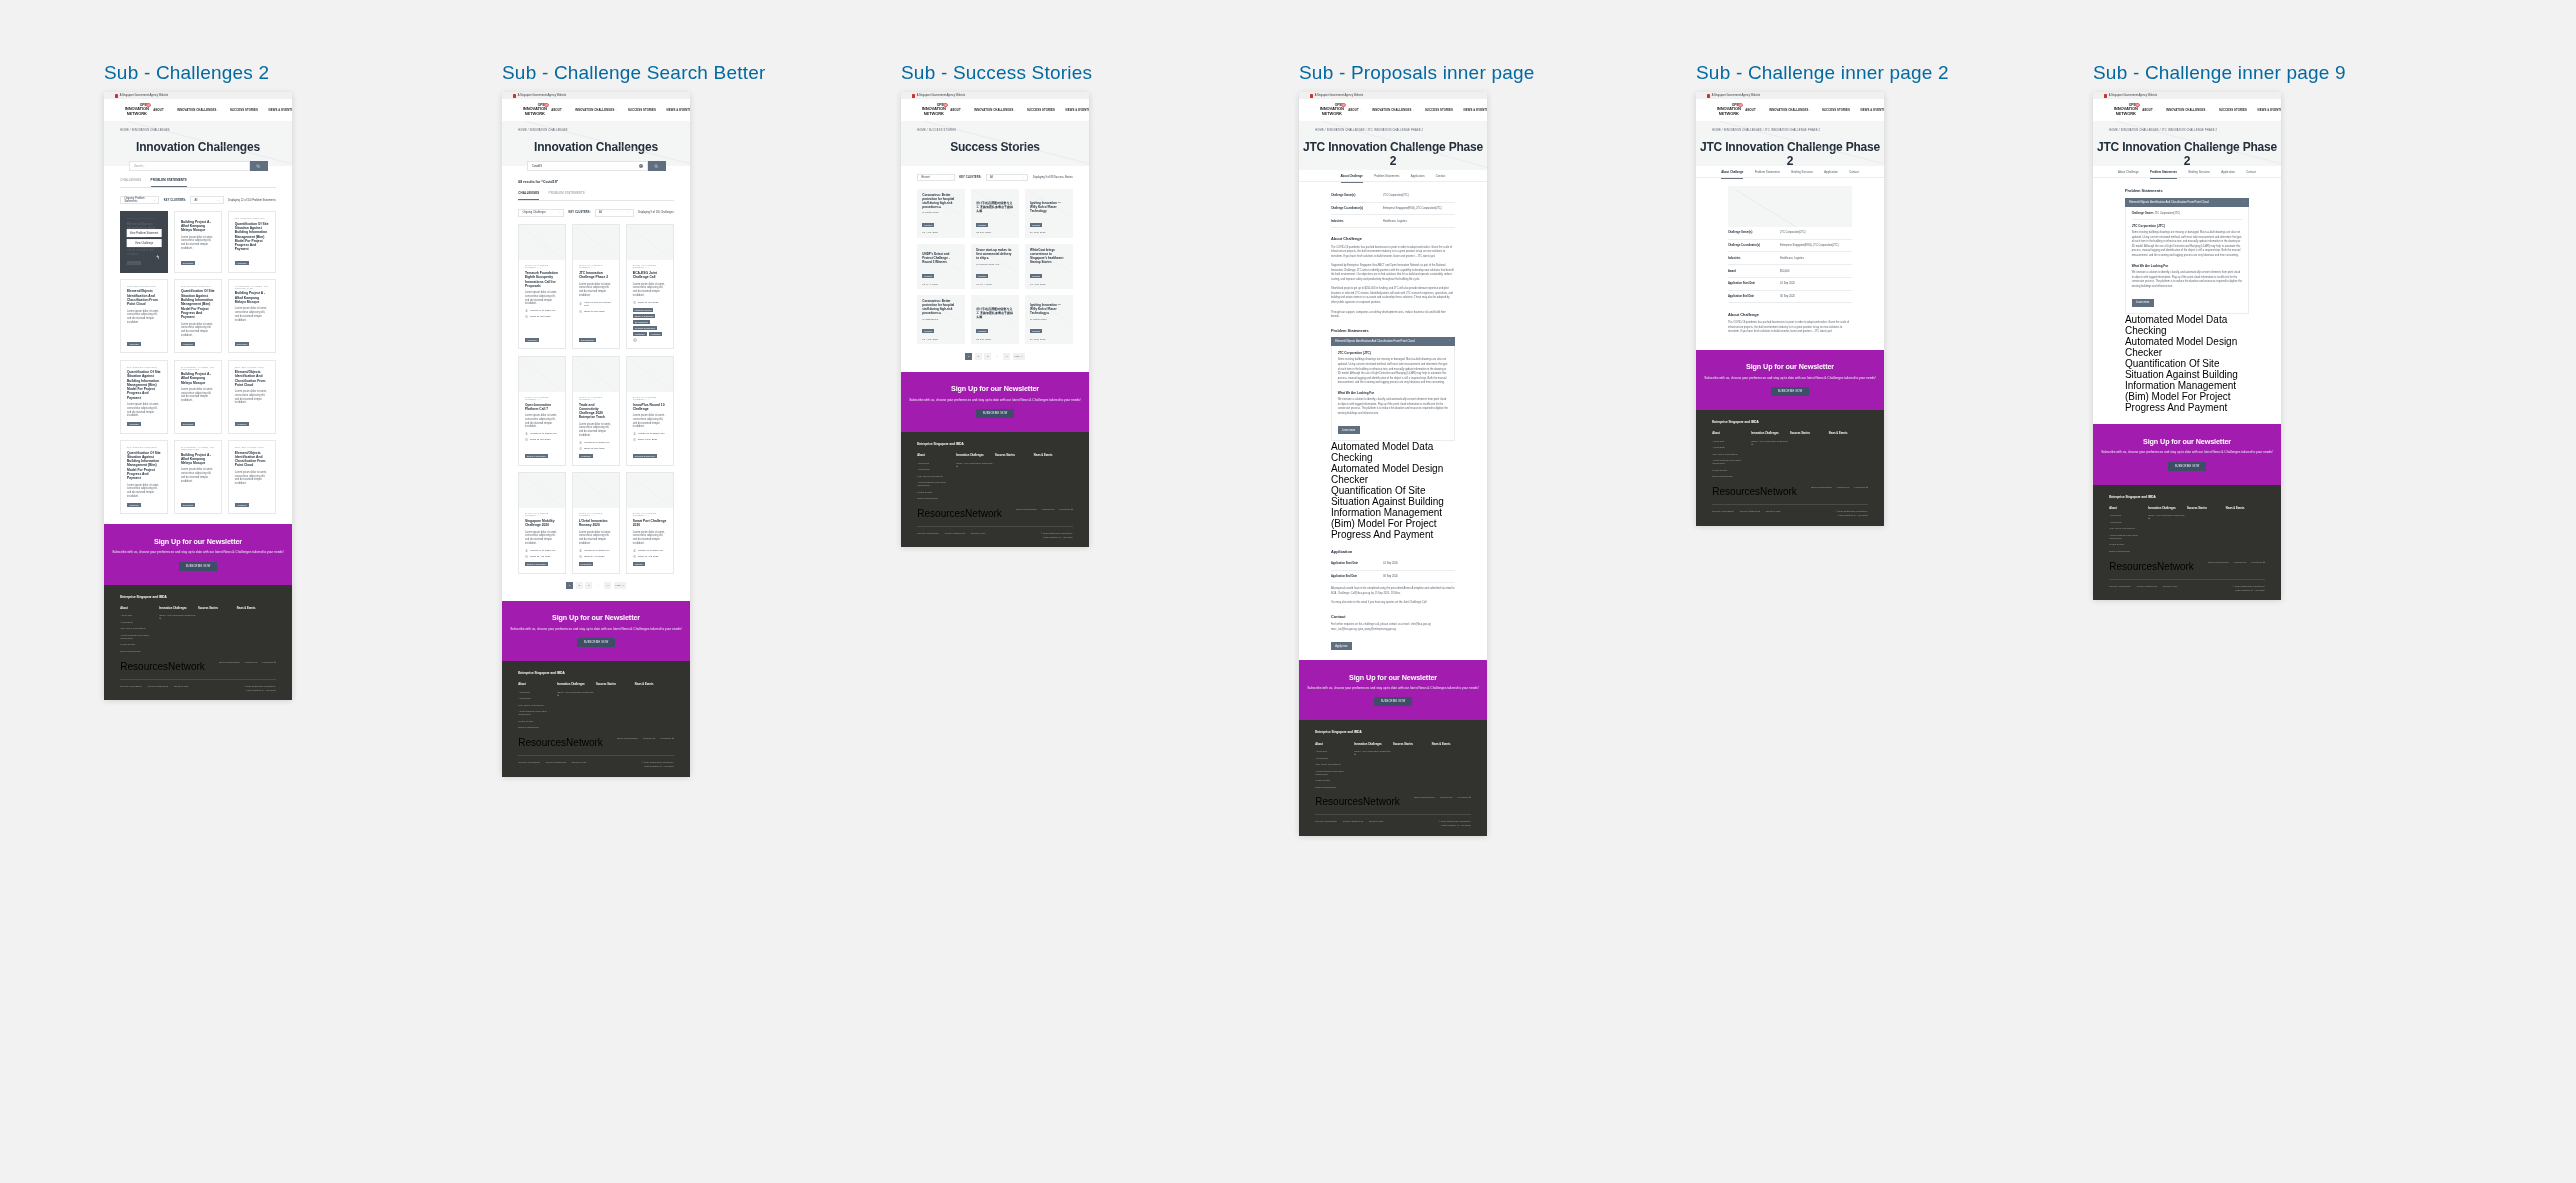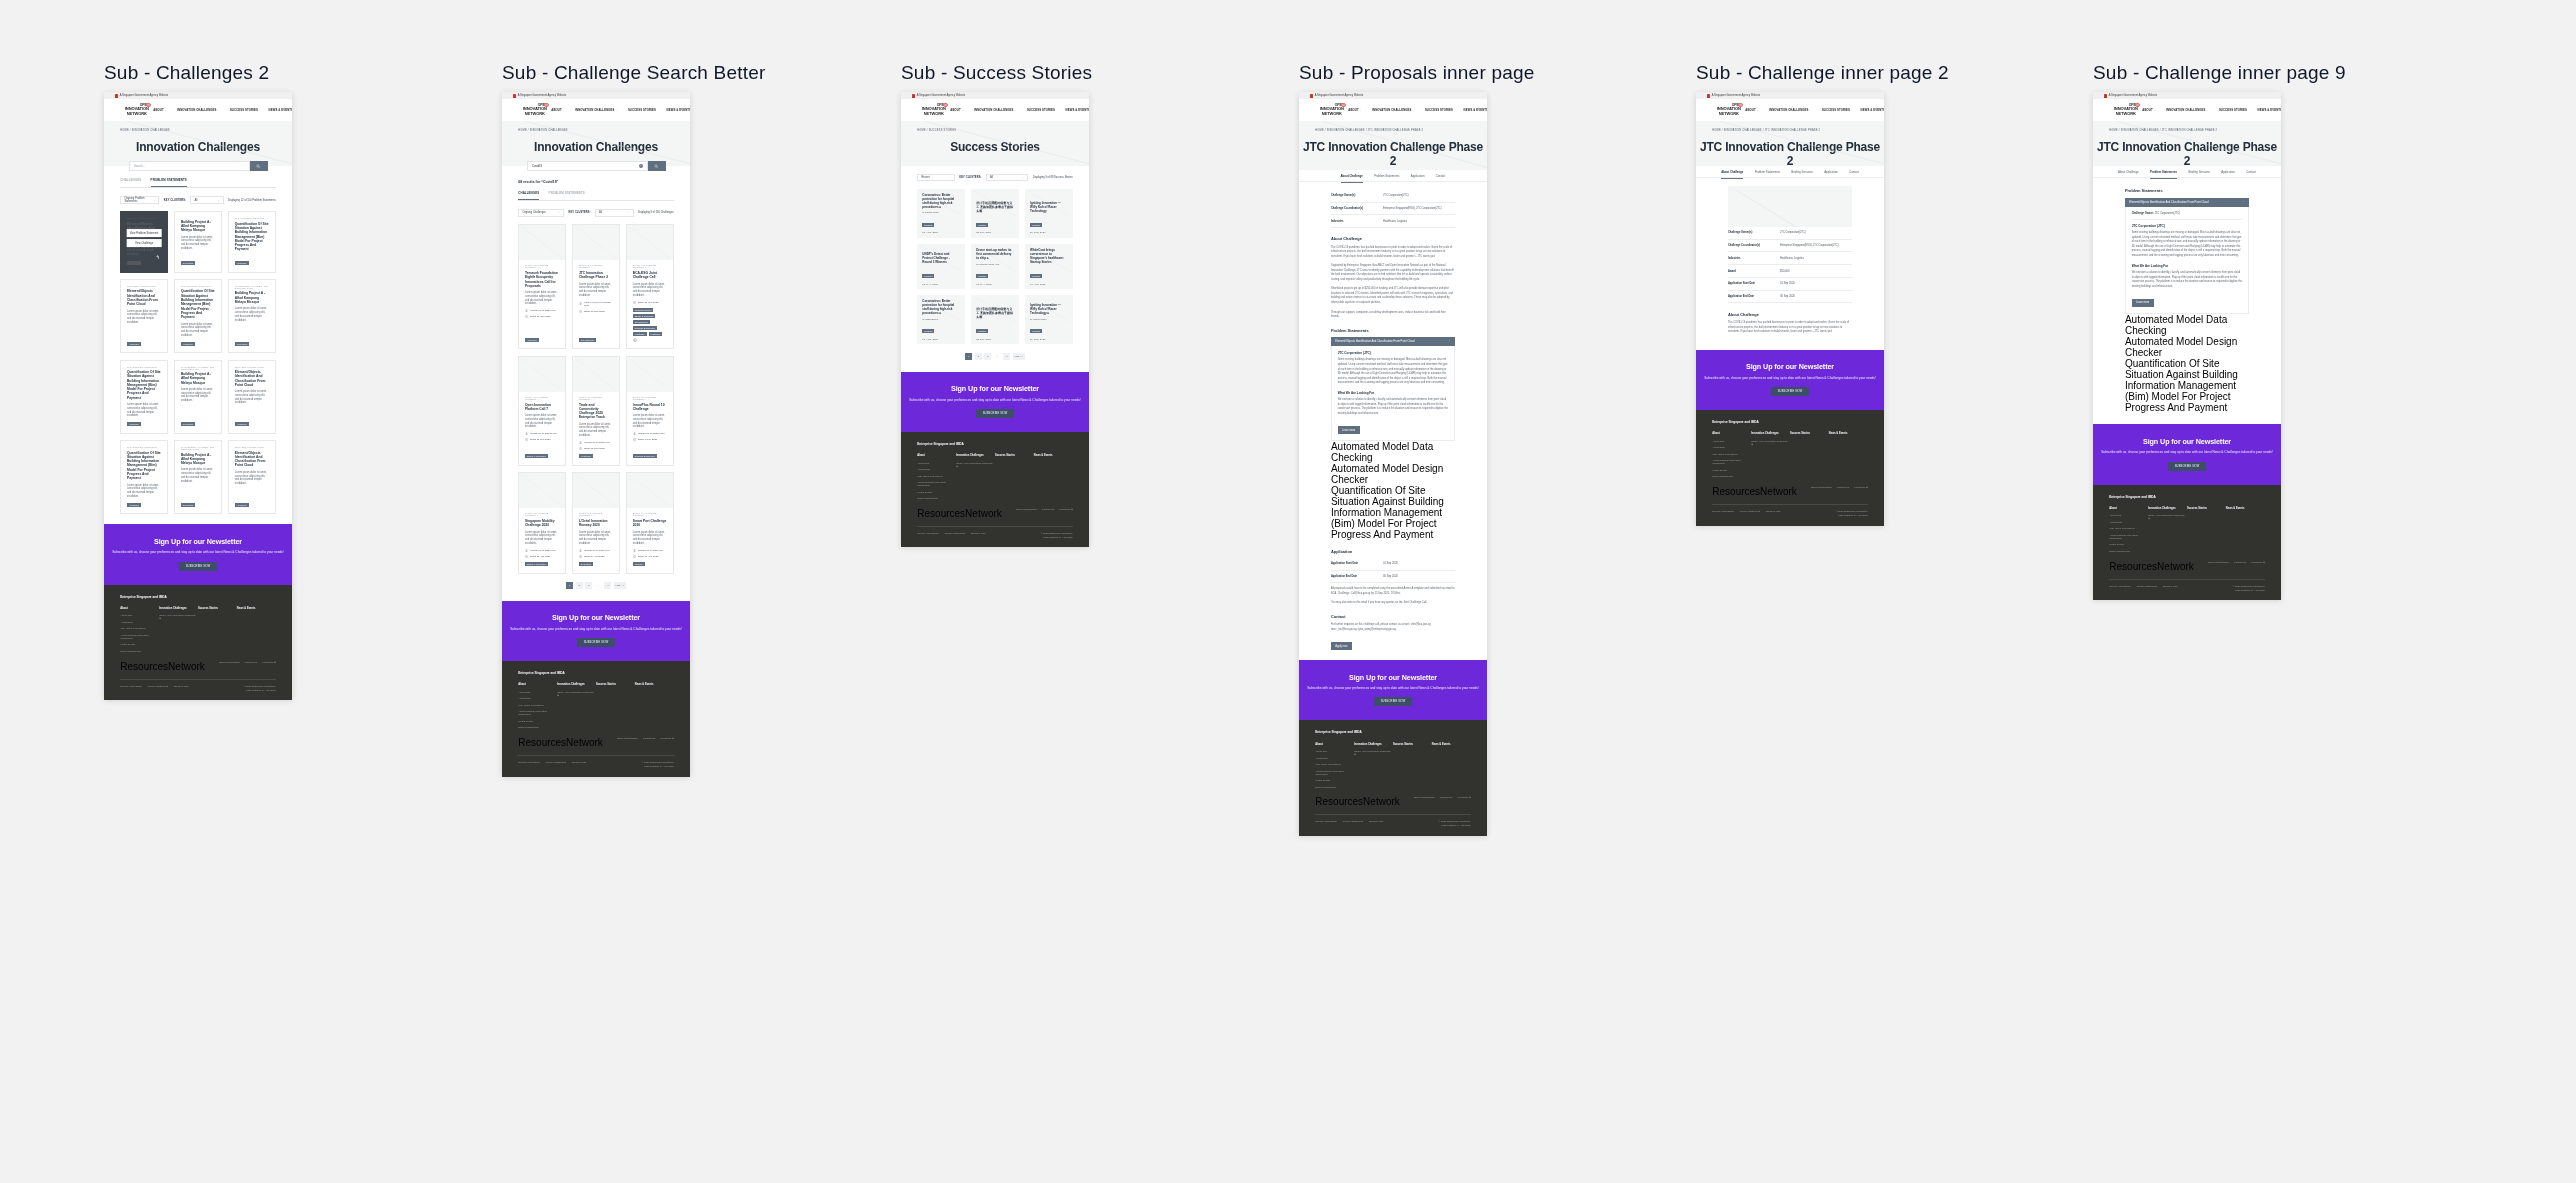--- a/index.html
+++ b/index.html
@@ -1,21 +1,21 @@
 <!DOCTYPE html>
 <html style="font-size:10px"><head>
 <meta charset="utf-8">
 <style>
   * { box-sizing: border-box; margin:0; padding:0; }
   html,body { background:#f2f2f2; }
   body { width:2576px; height:1183px; font-family:"Liberation Sans", sans-serif; position:relative; overflow:hidden; }
   #board { position:relative; width:2576px; height:1183px; background:#f2f2f2; }
 
   .frame { position:absolute; }
-  .frame-title { font-size:19px; color:#0f172a; font-family:"Liberation Sans",sans-serif; font-weight:400; letter-spacing:0.2px; white-space:nowrap; }
+  .frame-title { font-size:19px; color:#0369a1; font-family:"Liberation Sans",sans-serif; font-weight:400; letter-spacing:0.2px; white-space:nowrap; }
   .page { background:#fff; box-shadow:0 1.3px 6.3px rgba(0,0,0,.14); overflow:hidden; position:relative; }
 
   
   .gov { background:#f0f0f0; height:7px; display:flex; align-items:center; padding-left:11.3px; gap:1.9px; }
   .gov .flag { width:2.5px; height:3.8px; background:#d0342c; border-radius:0.6px 0.6px 0 0; }
   .gov .t { font-size:2.6px; color:#3a3a3a; white-space:nowrap; }
 
   
   .hdr { background:#fff; height:21.4px; display:flex; align-items:center; padding:0 10px 0 16.3px; }
   .logo { width:33px; flex:0 0 33px; position:relative; }
@@ -112,21 +112,21 @@
   .acc .hd .cv { font-size:2.5px; }
   .acc .bd { border:0.5px solid #ebecee; border-top:0; padding:5px 5.7px 6.3px; }
   .acc .own { font-size:2.6px; color:#4b5560; padding-bottom:3.8px; border-bottom:0.4px solid #ebecee; margin-bottom:4.4px; }
   .acc .own b { color:#222e3a; }
   .acc .h3 { font-size:3.1px; font-weight:700; color:#222e3a; margin-bottom:3.1px; }
   .acc .h4 { font-size:3px; font-weight:700; color:#222e3a; margin:5.7px 0 3.1px; }
   .btn-sm { display:inline-block; background:#5f6f80; color:#fff; font-size:2.6px; padding:2.5px 4.4px; margin-top:3.8px; }
   .thumbbox { background:#f4f5f5; height:41px; position:relative; overflow:hidden; }
 
   
-  .nl { background:#6d28d9; text-align:center; padding:12.6px 7.5px 14px; }
+  .nl { background:#a21caf; text-align:center; padding:12.6px 7.5px 14px; }
   .nl h3 { font-size:7.2px; font-weight:700; color:#fff; letter-spacing:-0.1px; }
   .nl p { font-size:3.2px; color:#eef1f4; line-height:1.55; margin-top:4.4px; }
   .nl .b { display:inline-block; background:#3d4f66; color:#fff; font-size:2.6px; letter-spacing:0.2px; padding:3.1px 7px; margin-top:6.3px; }
 
   
   .ft { background:#32332f; padding:10px 16.3px 7.5px; }
   .ft .brand { font-size:3.1px; font-weight:700; color:#fff; }
   .ftcols { display:grid; grid-template-columns:repeat(4,1fr); margin-top:8.2px; }
   .ftcols .ch { font-size:2.6px; font-weight:700; color:#fff; margin-bottom:4.4px; }
   .ftcols a { display:block; font-size:2.5px; color:#9a9d99; text-decoration:none; margin-bottom:3.5px; }

